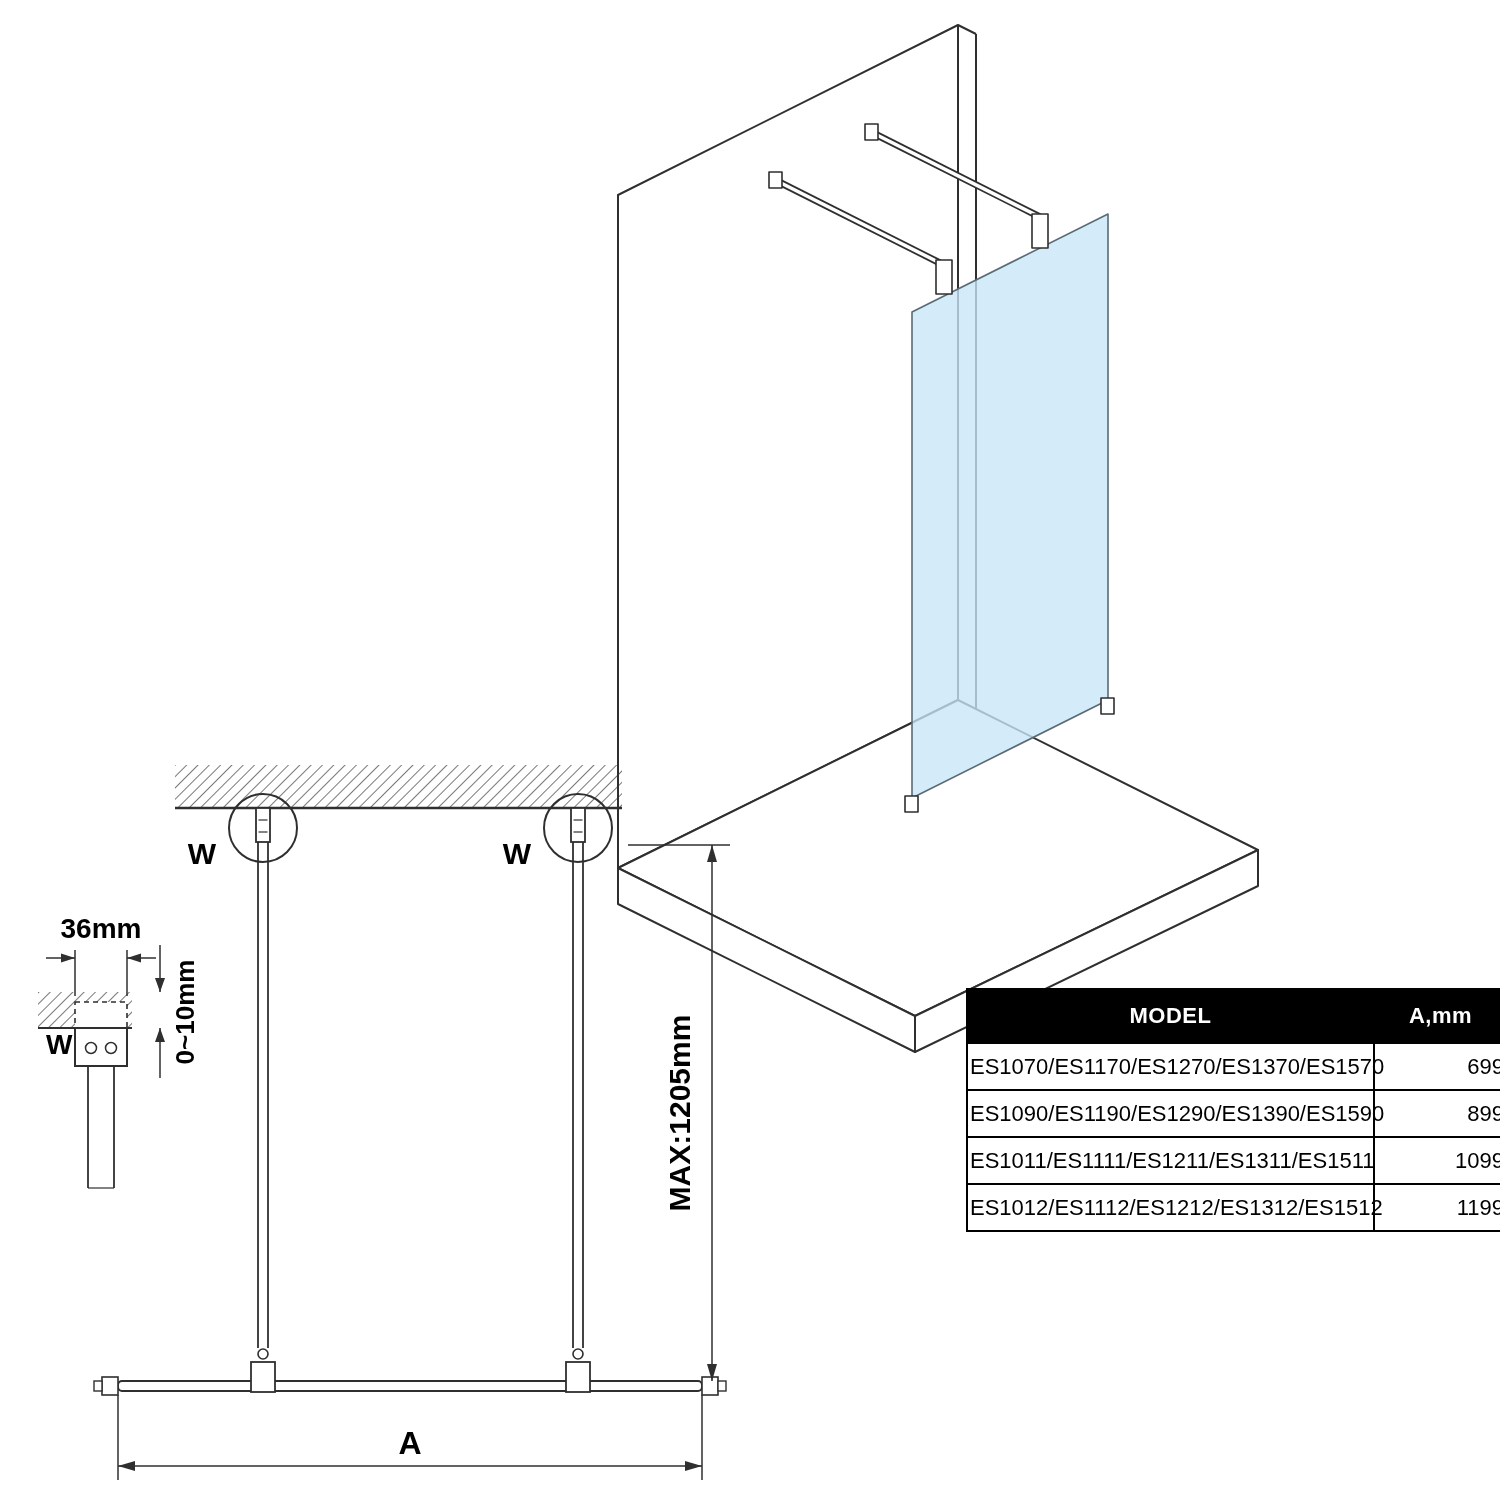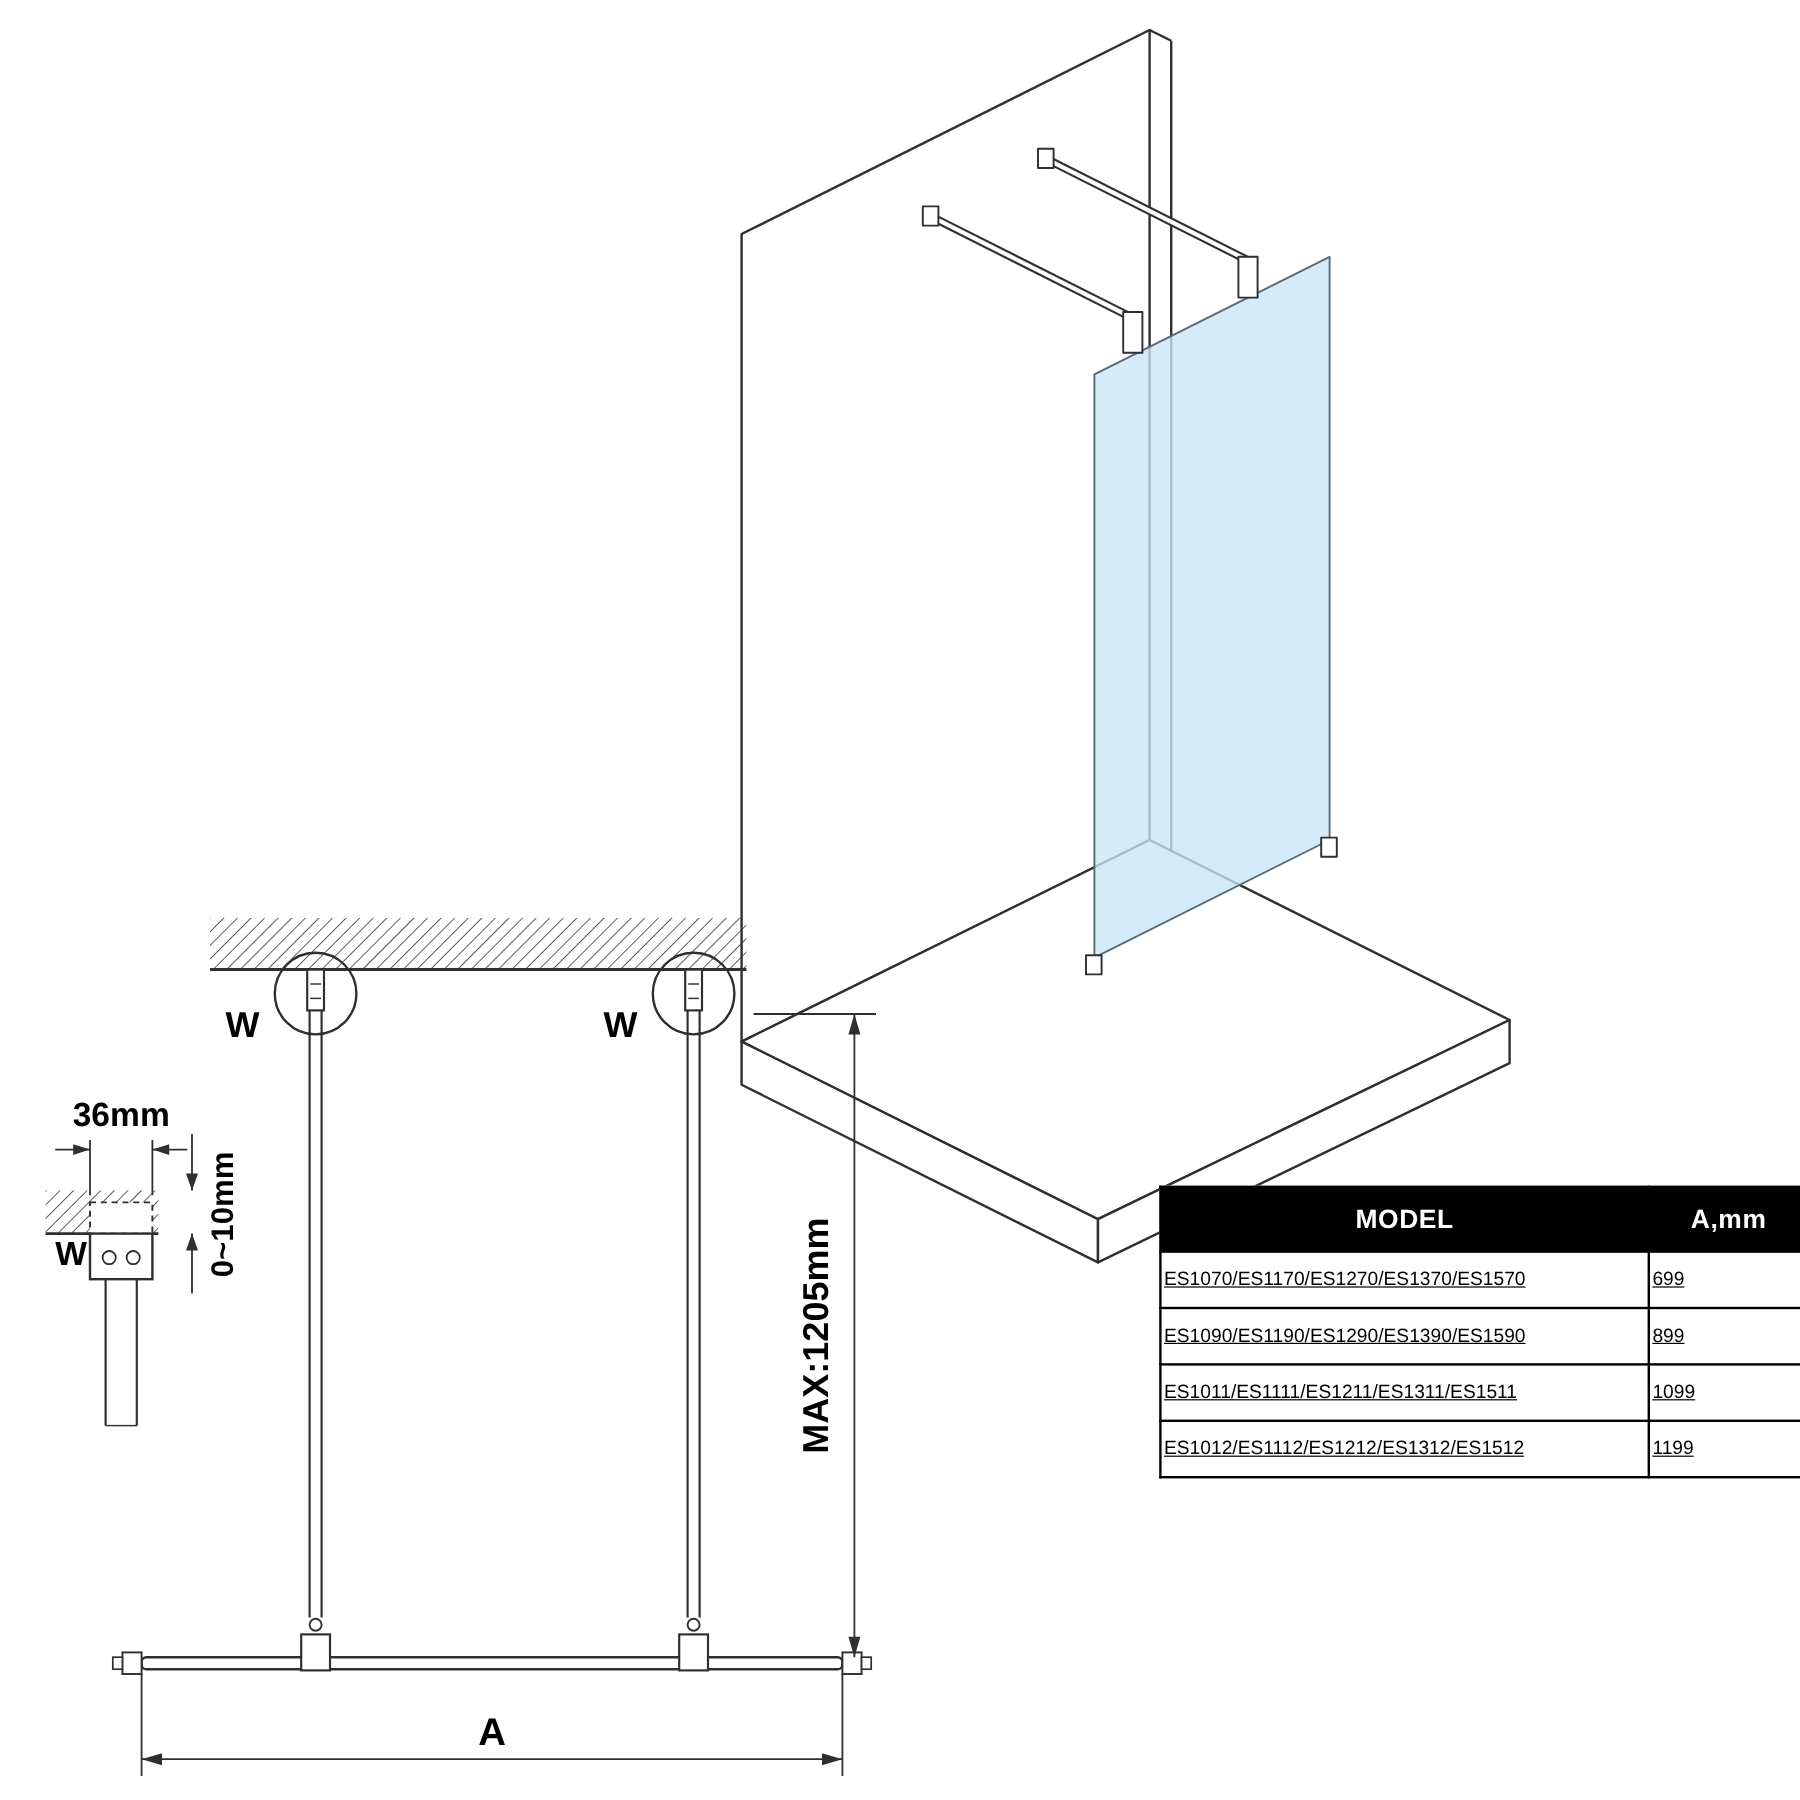--- a/index.html
+++ b/index.html
@@ -4,22 +4,22 @@
 <style>
   html,body{margin:0;padding:0;background:#fff;}
   .canvas{position:relative;width:1500px;height:1500px;background:#ffffff;overflow:hidden;
           font-family:"Liberation Sans",sans-serif;}
   svg{position:absolute;}
   svg text{font-family:"Liberation Sans",sans-serif;fill:#000;}
   .spec-table{position:absolute;left:966px;top:988px;width:540px;border-collapse:collapse;
               table-layout:fixed;background:#fff;padding-left:48px;}
   .spec-table th{background:#000;color:#fff;font-size:22px;font-weight:bold;height:50px;
                  border:2px solid #000;text-align:center;letter-spacing:.5px;}
-  .spec-table td{border:2px solid #000;font-size:16px;color:#000;text-align:left;height:45px;
-                 padding:0 2px;white-space:nowrap;text-decoration:underline;}
+  .spec-table td{border:2px solid #000;font-size:22px;color:#000;text-align:right;height:45px;
+                 padding:0 2px;white-space:nowrap;}
 </style>
 </head>
 <body>
 
 <div class="canvas">
 
   <svg style="left:580px;top:10px" width="720" height="1060" viewBox="0 0 720 1060">
     <g stroke="#2f2f2f" stroke-width="2" fill="none" stroke-linejoin="round">
 
       <g>

